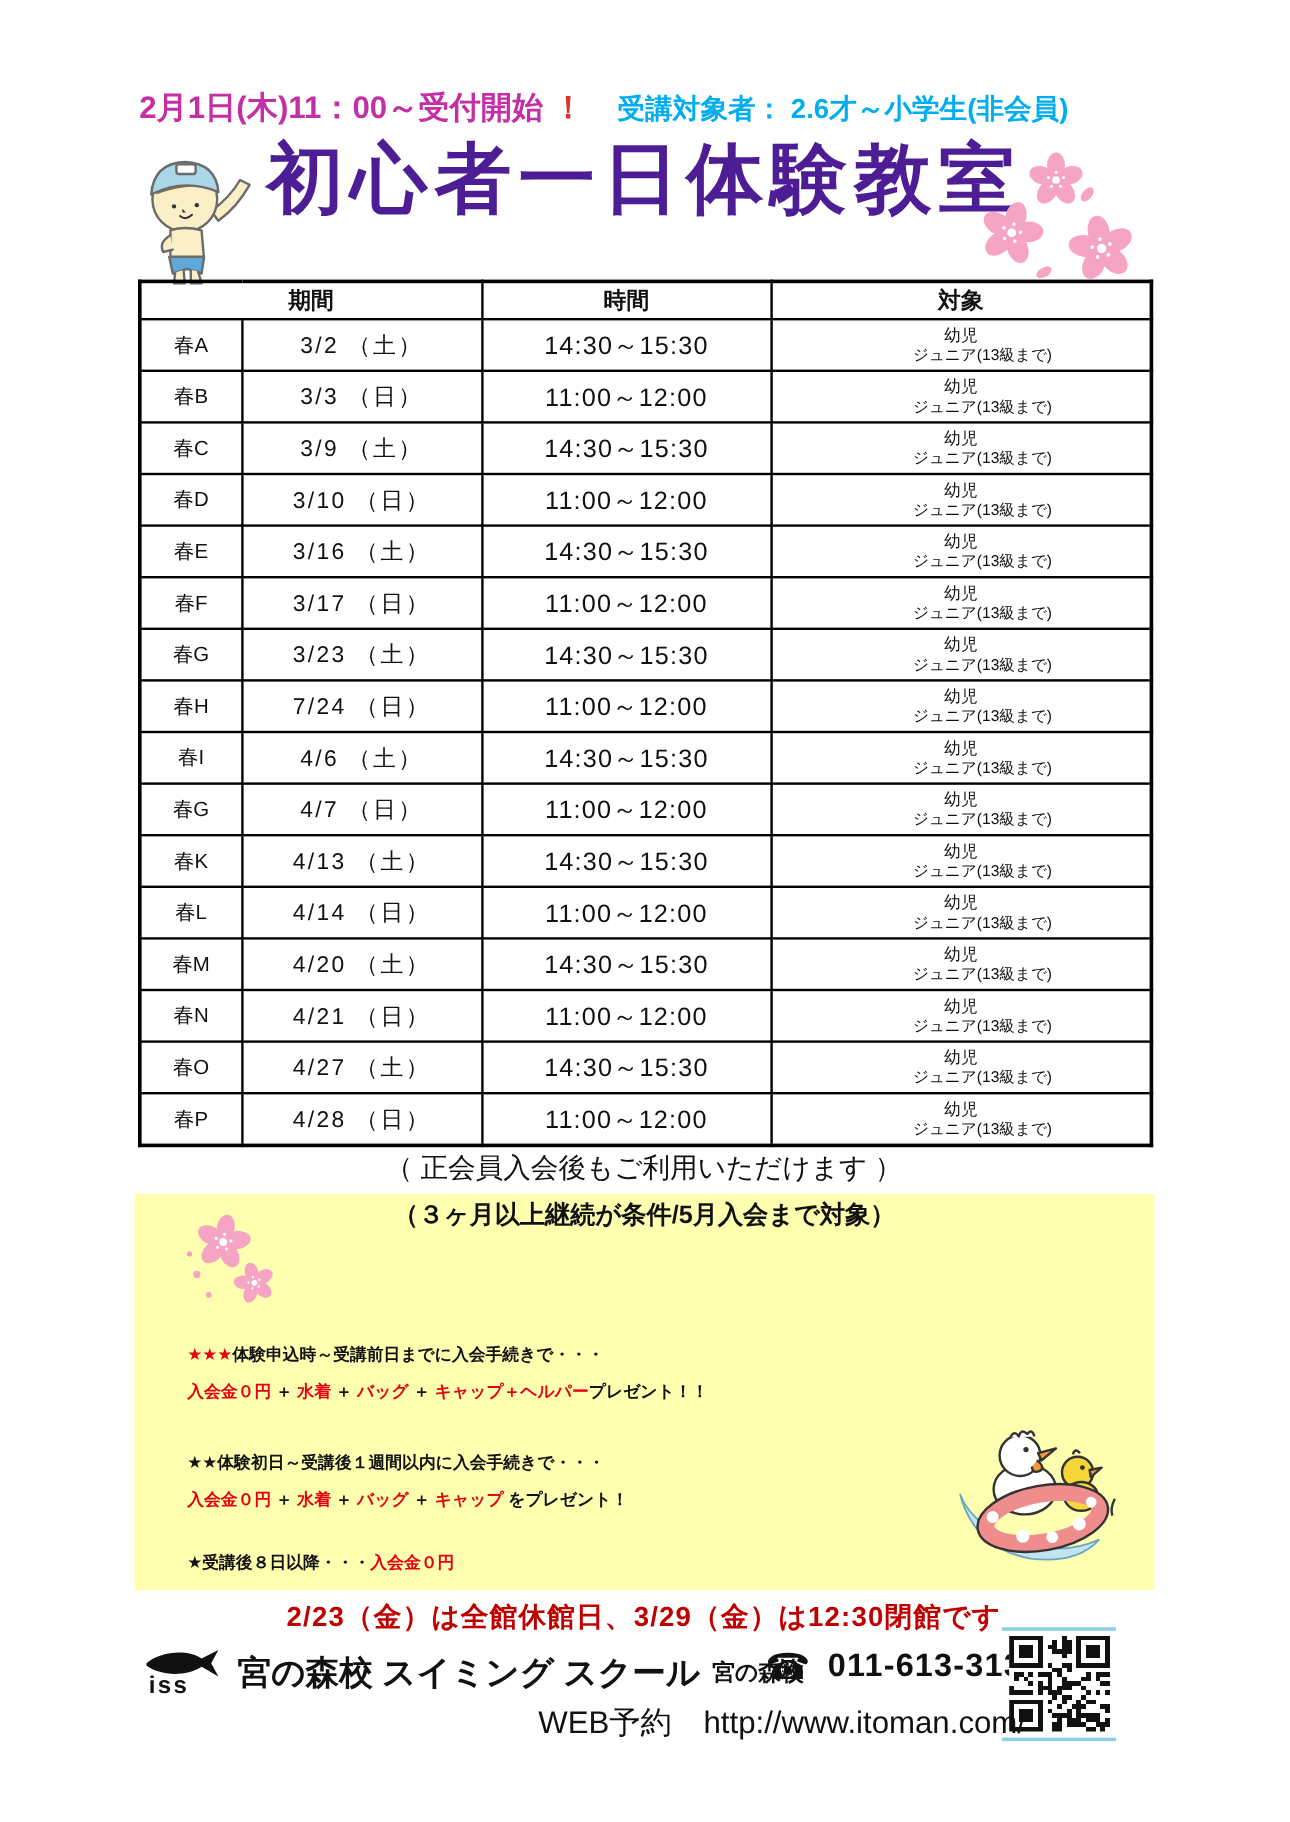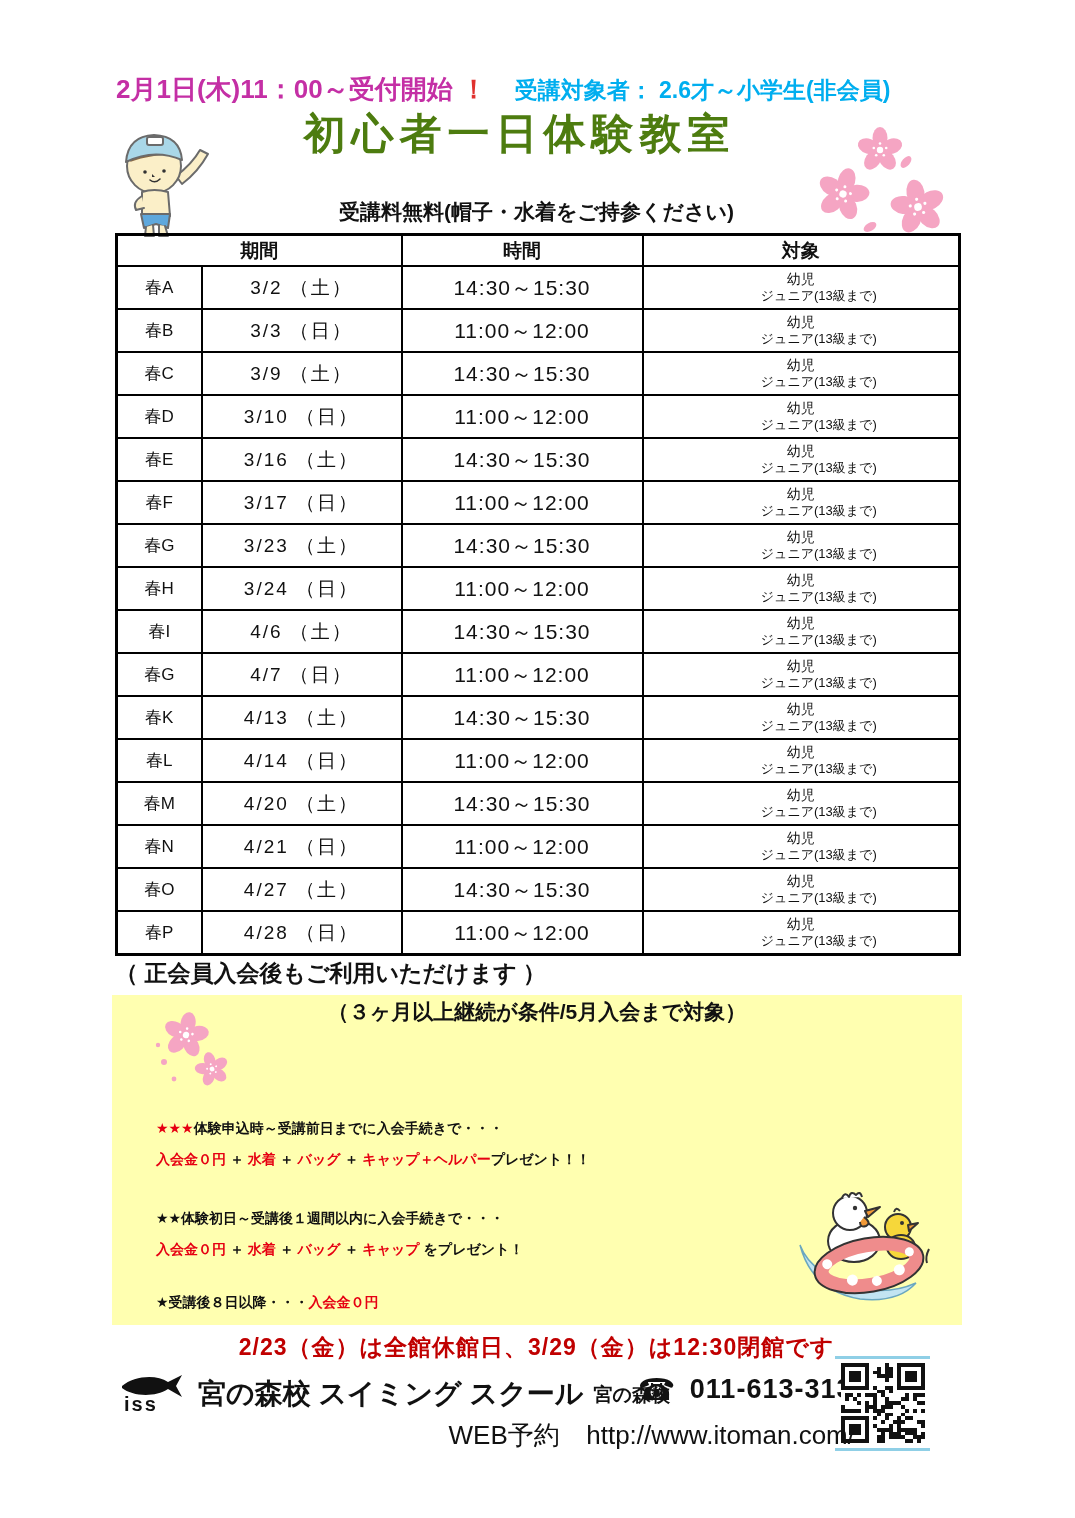--- a/index.html
+++ b/index.html
@@ -9,21 +9,21 @@
     overflow:hidden;
   }
   
   .announce{position:absolute; left:116px; top:72px; white-space:nowrap;}
   .announce .magenta{color:#C42FA5; font-size:26px; font-weight:bold;}
   .announce .ex{color:#E0312E; font-size:26px; font-weight:bold; margin-left:8px;}
   .announce .cyan{color:#00AEEF; font-size:23px; font-weight:bold; margin-left:28px;}
   
   .main-title{
     position:absolute; left:222px; top:106px; width:595px; text-align:center;
-    font-size:42px; font-weight:bold; color:#4d7c0f; letter-spacing:6px; white-space:nowrap;
+    font-size:64px; font-weight:bold; color:#4c1d95; letter-spacing:6px; white-space:nowrap;
   }
   .boy-illust{position:absolute; left:92px; top:110px;}
   .sakura-big{position:absolute; left:818px; top:122px;}
   .subtitle{
     position:absolute; left:115px; top:198px; width:843px; text-align:center;
     font-size:21px; font-weight:bold; color:#111;
   }
   
   .sched{
     position:absolute; left:115px; top:233px; width:843px;
@@ -32,21 +32,21 @@
   .sched th, .sched td{border:2px solid #000; padding:0; text-align:center; vertical-align:middle;}
   .sched th{height:29px; font-size:19px; font-weight:bold;}
   .sched td{height:41px;}
   .c-label{font-size:17px;}
   .c-date{font-size:19px; letter-spacing:2px;}
   .c-time{font-size:21px; letter-spacing:1px;}
   .c-target div.t1{font-size:14px; line-height:17px;}
   .c-target div.t2{font-size:13px; line-height:16px;padding-left:36px;}
   
   .note1{position:absolute; left:115px; top:922px; width:843px; text-align:center; font-size:23px; font-weight:bold;}
-  .note2{position:absolute; left:115px; top:958px; width:843px; text-align:left; font-size:23px; font-weight:bold;}
+  .note2{position:absolute; left:115px; top:958px; width:843px; text-align:center; font-size:23px; font-weight:normal;}
   
   .benefits{
     position:absolute; left:112px; top:995px; width:850px; height:330px;
     background:#FFFFB0;
   }
   .sakura-small{position:absolute; left:32px; top:12px;}
   .b-title{margin:0; padding-top:20px; text-align:center; font-size:34px; font-weight:bold; color:#E60012;}
   .b-cond{text-align:center; font-size:21px; font-weight:bold; color:#111; margin-top:3px;}
   .b-bullets{position:absolute; left:44px; top:118px;}
   .b-line{font-size:14px; font-weight:bold; line-height:31px; white-space:nowrap;}
@@ -134,21 +134,20 @@
         </g>
       </g>
     </defs>
     <use href="#sflower" transform="translate(62,28) scale(1.0)"></use>
     <use href="#sflower" transform="translate(25,72) scale(1.15) rotate(15)"></use>
     <use href="#sflower" transform="translate(100,85) scale(1.2) rotate(-10)"></use>
     <ellipse cx="88" cy="40" rx="4" ry="7" fill="#F5A5C3" transform="rotate(40 88 40)"></ellipse>
     <ellipse cx="52" cy="105" rx="4" ry="7" fill="#F5A5C3" transform="rotate(60 52 105)"></ellipse>
   </svg>
 
-  <div class="subtitle">受講料無料(帽子・水着をご持参ください)</div>
 
   <table class="sched">
     <colgroup>
         <col style="width:85px">
         <col style="width:200px">
         <col style="width:241px">
         <col style="width:317px">
       </colgroup>
     <thead>
       <tr>
@@ -216,21 +215,21 @@
           <td class="c-label">春G</td>
           <td class="c-date">3/23 （土）</td>
           <td class="c-time">14:30～15:30</td>
           <td class="c-target">
             <div class="t1">幼児</div>
             <div class="t2">ジュニア(13級まで)</div>
           </td>
         </tr>
         <tr>
           <td class="c-label">春H</td>
-          <td class="c-date">3/24 （日）</td>
+          <td class="c-date">7/24 （日）</td>
           <td class="c-time">11:00～12:00</td>
           <td class="c-target">
             <div class="t1">幼児</div>
             <div class="t2">ジュニア(13級まで)</div>
           </td>
         </tr>
         <tr>
           <td class="c-label">春I</td>
           <td class="c-date">4/6 （土）</td>
           <td class="c-time">14:30～15:30</td>

